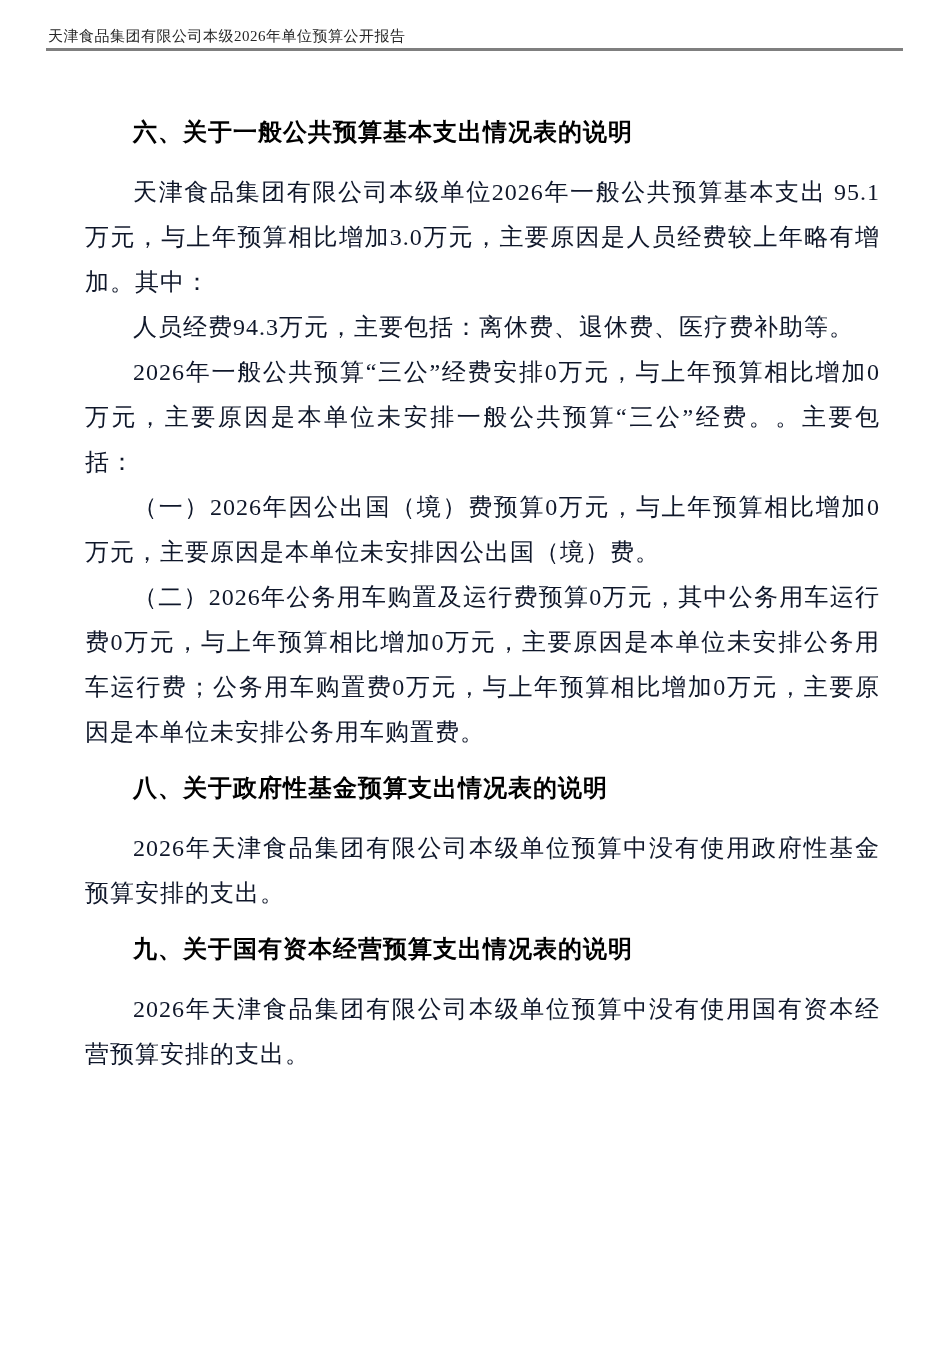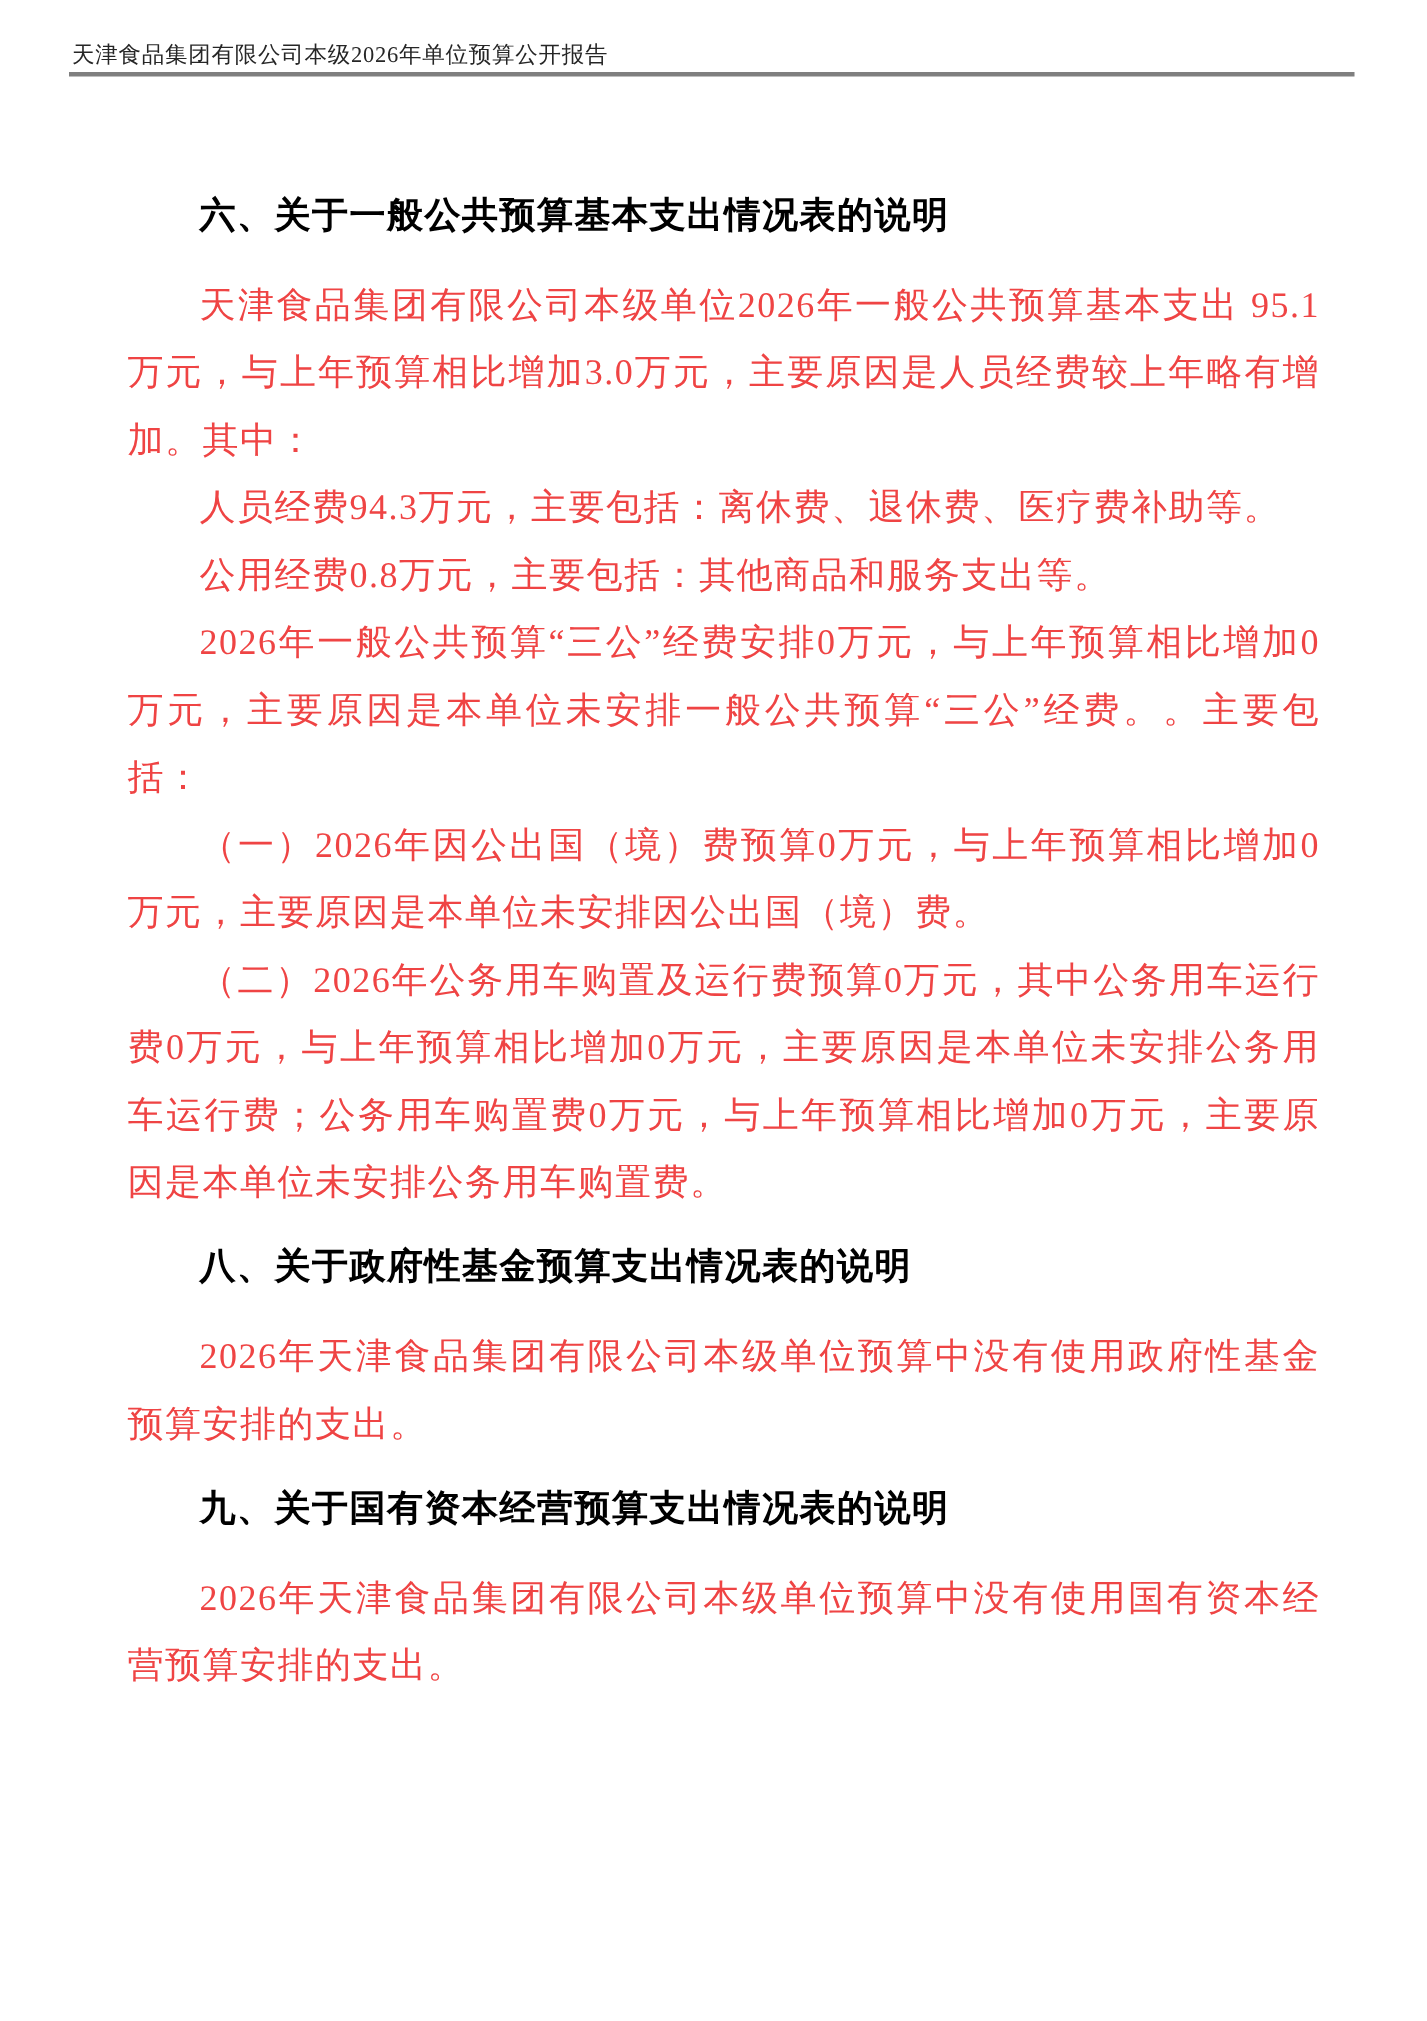--- a/index.html
+++ b/index.html
@@ -30,21 +30,21 @@
     position: absolute;
     left: 46px;
     top: 48px;
     width: 857px;
     height: 3px;
     background: #7f7f7f;
   }
   .content {
     position: absolute;
     left: 85px;
-    top: 12px;
+    top: 0;
     width: 795px;
     padding-top: 114px;
   }
   .section-heading {
     margin: 15px 0 20px 0;
     font-family: "Liberation Sans", "DejaVu Sans", sans-serif;
     font-weight: bold;
     font-size: 24px;
     line-height: 36px;
     letter-spacing: 1px;
@@ -54,21 +54,21 @@
   .content > .section-heading:first-child {
     margin-top: 0;
   }
   .para {
     margin: 0;
     font-size: 24px;
     line-height: 45px;
     letter-spacing: 1px;
     text-align: justify;
     text-indent: 2em;
-    color: #ef4444;
+    color: #0f172a;
   }
   .page-number {
     position: absolute;
     left: 0;
     right: 0;
     top: 1310px;
     text-align: center;
     font-size: 14px;
     letter-spacing: 1px;
     color: #333333;
@@ -81,21 +81,20 @@
 
   <div class="running-header">天津食品集团有限公司本级2026年单位预算公开报告</div>
 
   <div class="header-rule"></div>
 
   <div class="content">
 
     <h2 class="section-heading">六、关于一般公共预算基本支出情况表的说明</h2>
     <p class="para">天津食品集团有限公司本级单位2026年一般公共预算基本支出 95.1万元，与上年预算相比增加3.0万元，主要原因是人员经费较上年略有增加。其中：</p>
     <p class="para">人员经费94.3万元，主要包括：离休费、退休费、医疗费补助等。</p>
-    <p class="para">公用经费0.8万元，主要包括：其他商品和服务支出等。</p>
 
     <p class="para">2026年一般公共预算“三公”经费安排0万元，与上年预算相比增加0万元，主要原因是本单位未安排一般公共预算“三公”经费。。主要包括：</p>
     <p class="para">（一）2026年因公出国（境）费预算0万元，与上年预算相比增加0万元，主要原因是本单位未安排因公出国（境）费。</p>
     <p class="para">（二）2026年公务用车购置及运行费预算0万元，其中公务用车运行费0万元，与上年预算相比增加0万元，主要原因是本单位未安排公务用车运行费；公务用车购置费0万元，与上年预算相比增加0万元，主要原因是本单位未安排公务用车购置费。</p>
 
     <h2 class="section-heading">八、关于政府性基金预算支出情况表的说明</h2>
     <p class="para">2026年天津食品集团有限公司本级单位预算中没有使用政府性基金预算安排的支出。</p>
 
     <h2 class="section-heading">九、关于国有资本经营预算支出情况表的说明</h2>
     <p class="para">2026年天津食品集团有限公司本级单位预算中没有使用国有资本经营预算安排的支出。</p>

